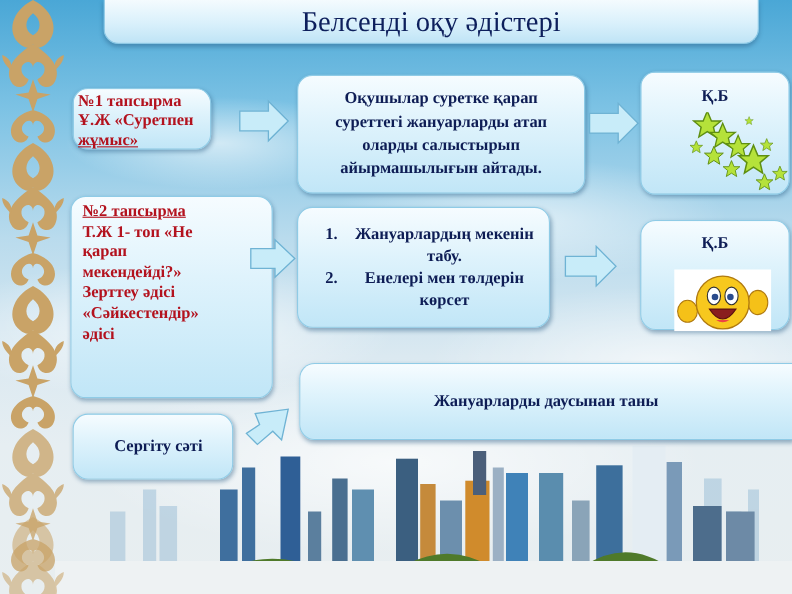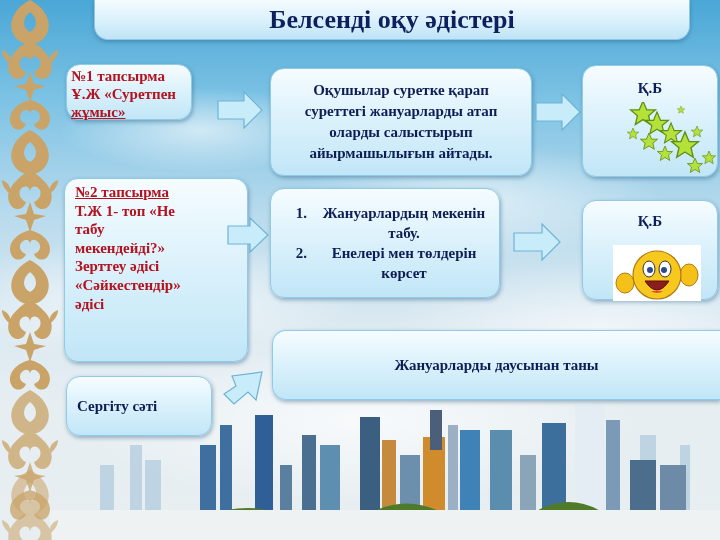--- a/index.html
+++ b/index.html
@@ -28,35 +28,35 @@
 
   .title-bar {
     position: absolute; left: 94px; top: 0; width: 596px; height: 40px;
     background: linear-gradient(180deg, #f4fbfe 0%, #d9f0fb 55%, #bfe4f6 100%);
     border: 1px solid #8ec8e4; border-top: none;
     border-radius: 0 0 14px 14px;
     box-shadow: 0 2px 4px rgba(40,90,130,0.45);
     display: flex; align-items: center; justify-content: center;
   }
   .title-text {
-    color: #0d1f5c; font-weight: bold; font-size: 26px;
+    color: #0d1f5c; font-weight: normal; font-size: 26px;
     font-family: "Liberation Serif", "DejaVu Serif", serif;
   }
 
   .box {
     position: absolute;
     background: linear-gradient(180deg, #f6fcff 0%, #dff3fc 40%, #c1e6f7 100%);
     border: 1px solid #8fcbe6;
     border-radius: 14px;
     box-shadow: 1px 2px 4px rgba(40,90,130,0.45);
   }
   .red { color: #b3121e; font-weight: bold; }
   .navy { color: #0e1d55; font-weight: bold; }
 
-  .box-t1 { left: 66px; top: 64px; width: 126px; height: 56px; padding: 2px 4px; font-size: 15px; line-height: 18px; }
+  .box-t1 { left: 66px; top: 80px; width: 126px; height: 56px; padding: 2px 4px; font-size: 15px; line-height: 18px; }
   .box-t1 .t { display: block; }
   .box-t1 .under { text-decoration: underline; }
 
   .box-desc1 { left: 270px; top: 68px; width: 262px; height: 108px; display: flex; align-items: center; justify-content: center; text-align: center; font-size: 15px; line-height: 21px; padding: 4px 10px; }
 
   .box-kb1 { left: 582px; top: 65px; width: 136px; height: 112px; }
   .box-kb1 .kb { position: absolute; top: 14px; left: 0; width: 100%; text-align: center; font-size: 15px; }
   .stars { position: absolute; left: 40px; top: 36px; width: 96px; height: 76px; }
 
   .box-t2 { left: 64px; top: 178px; width: 184px; height: 184px; padding: 4px 6px 4px 10px; font-size: 15px; line-height: 18.6px; }
@@ -66,21 +66,21 @@
   .box-list { left: 270px; top: 188px; width: 230px; height: 110px; font-size: 15px; line-height: 20px; padding: 14px 10px 6px 14px; }
   .box-list ol { list-style: none; }
   .box-list li { display: flex; }
   .box-list .num { width: 34px; text-align: right; padding-right: 12px; flex: none; }
   .box-list .txt { text-align: center; flex: 1; }
 
   .box-kb2 { left: 582px; top: 200px; width: 136px; height: 100px; }
   .box-kb2 .kb { position: absolute; top: 12px; left: 0; width: 100%; text-align: center; font-size: 15px; }
   .smiley-frame { position: absolute; left: 30px; top: 44px; width: 88px; height: 56px; background: #ffffff; }
 
-  .box-sergitu { left: 66px; top: 376px; width: 146px; height: 60px; display: flex; align-items: center; padding-left: 10px; font-size: 15px; }
+  .box-sergitu { left: 66px; top: 376px; width: 146px; height: 60px; display: flex; align-items: center; padding-left: 10px; font-size: 15px; justify-content: center; }
 
   .box-sound { left: 272px; top: 330px; width: 448px; height: 70px; display: flex; align-items: center; justify-content: center; font-size: 15px; border-radius: 14px 0 0 14px; border-right: none; }
 
   .arrow { position: absolute; }
 </style>
 </head>
 <body>
 
 <div class="clouds"></div>
 
@@ -175,21 +175,21 @@
     <use href="#st" transform="translate(74,30) scale(0.6)"></use>
     <use href="#st" transform="translate(86,56) scale(0.7)"></use>
     <use href="#st" transform="translate(72,64) scale(0.8)"></use>
     <use href="#st" transform="translate(58,8) scale(0.4)"></use>
   </svg>
 </div>
 
 <div class="box box-t2 red">
   <span class="l under">№2 тапсырма </span>
   <span class="l">Т.Ж  1- топ «Не</span>
-  <span class="l">табу</span>
+  <span class="l">қарап</span>
   <span class="l">мекендейді?»</span>
   <span class="l">Зерттеу әдісі</span>
   <span class="l">«Сәйкестендір»</span>
   <span class="l">әдісі</span>
 </div>
 
 <svg class="arrow" style="left:226px;top:216px;" width="44" height="38" viewBox="0 0 44 38">
   <path d="M2 10 H24 V2 L42 19 L24 36 V28 H2 Z" fill="#c8ecf9" stroke="#6fb3d4" stroke-width="1.2"></path>
 </svg>
 

